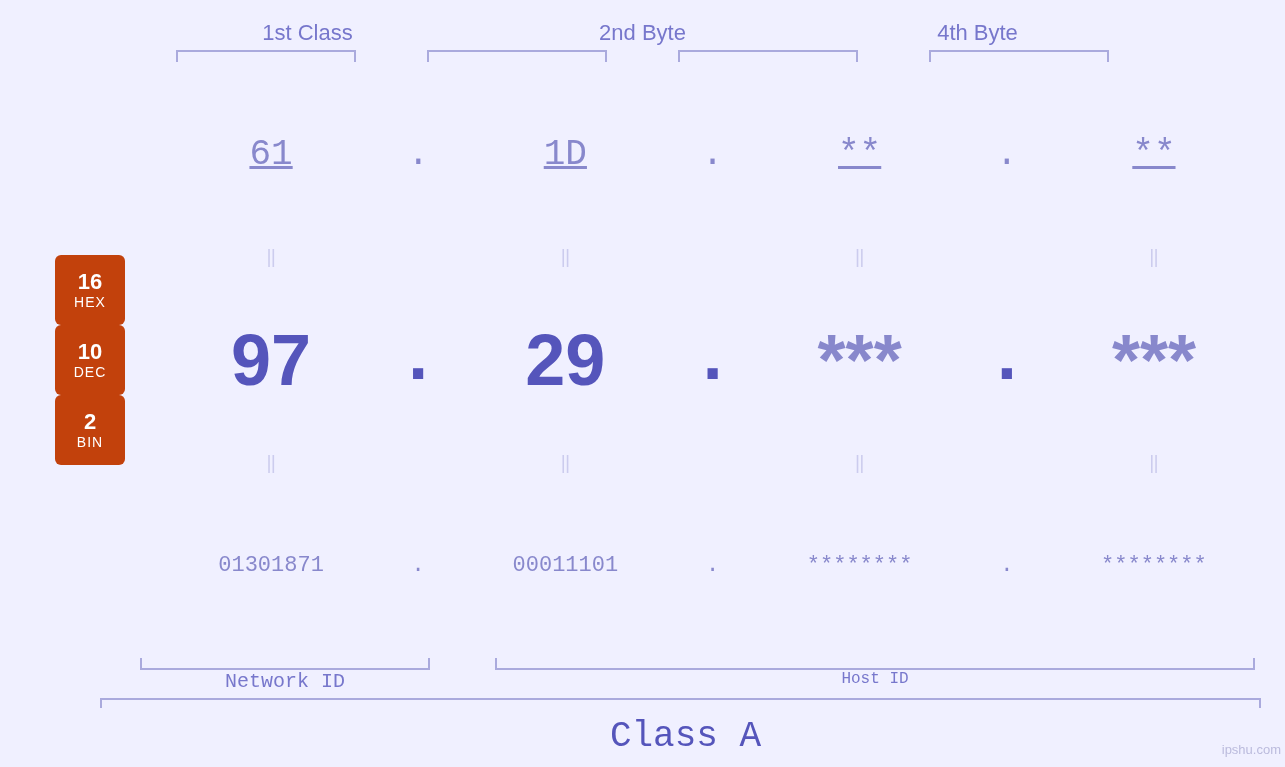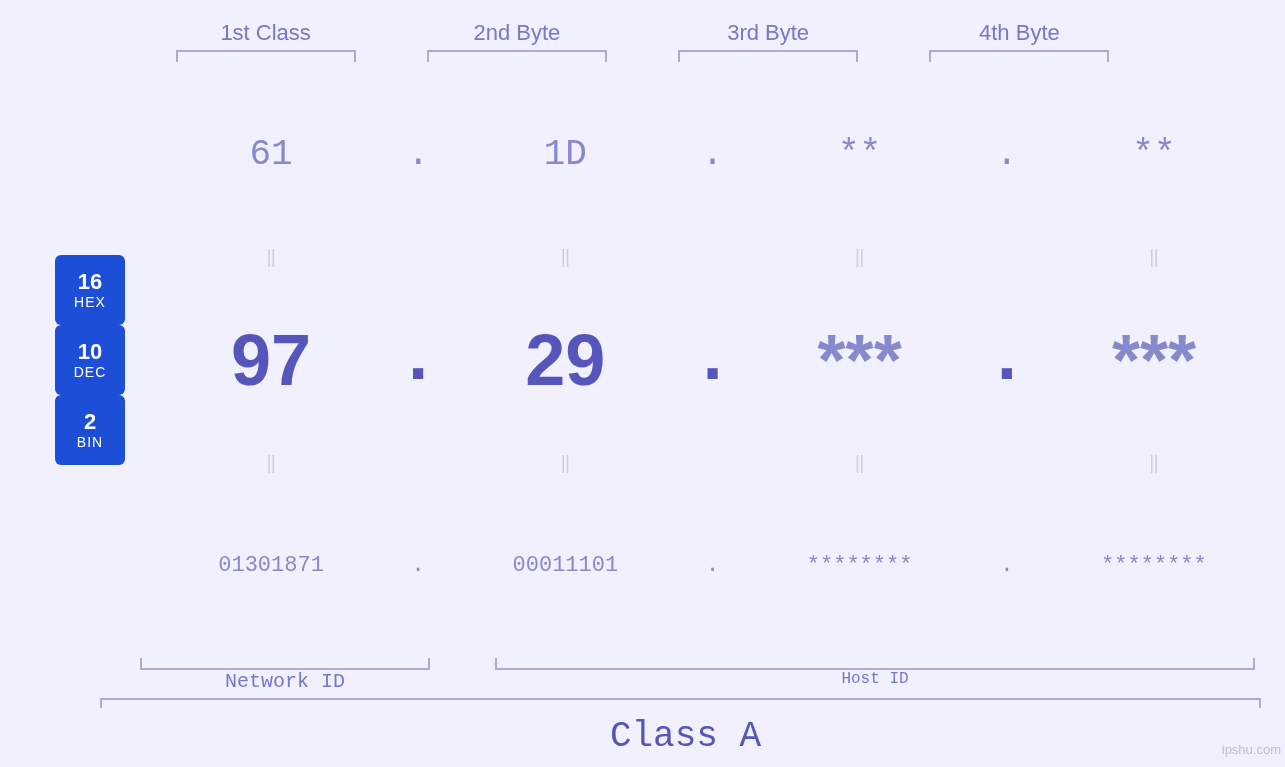--- a/index.html
+++ b/index.html
@@ -59,21 +59,21 @@
     .badges-col {
       display: flex;
       flex-direction: column;
       justify-content: space-around;
       align-items: center;
       width: 120px;
       padding: 10px 0;
     }
 
     .badge {
-      background: #1d4ed8;
+      background: #c2410c;
       color: white;
       border-radius: 6px;
       width: 70px;
       height: 70px;
       display: flex;
       flex-direction: column;
       align-items: center;
       justify-content: center;
       font-family: Arial, sans-serif;
     }
@@ -88,20 +88,21 @@
       font-size: 14px;
       letter-spacing: 1px;
     }
 
     
     .hex-val {
       color: #8888cc;
       font-size: 36px;
       font-family: 'Courier New', monospace;
       text-align: center;
+      text-decoration: underline;
     }
 
     .dec-val {
       color: #5555bb;
       font-size: 72px;
       font-weight: bold;
       font-family: Arial, sans-serif;
       text-align: center;
     }
 
@@ -182,21 +183,20 @@
     }
   </style>
 </head>
 <body>
 
 <div class="container">
 
   <div class="byte-headers">
     <div class="byte-header">1st Class</div>
     <div class="byte-header">2nd Byte</div>
-    <div class="byte-header">3rd Byte</div>
     <div class="byte-header">4th Byte</div>
   </div>
 
   <div class="bracket-row">
     <div class="bracket"></div>
     <div class="bracket"></div>
     <div class="bracket"></div>
     <div class="bracket"></div>
   </div>
 

